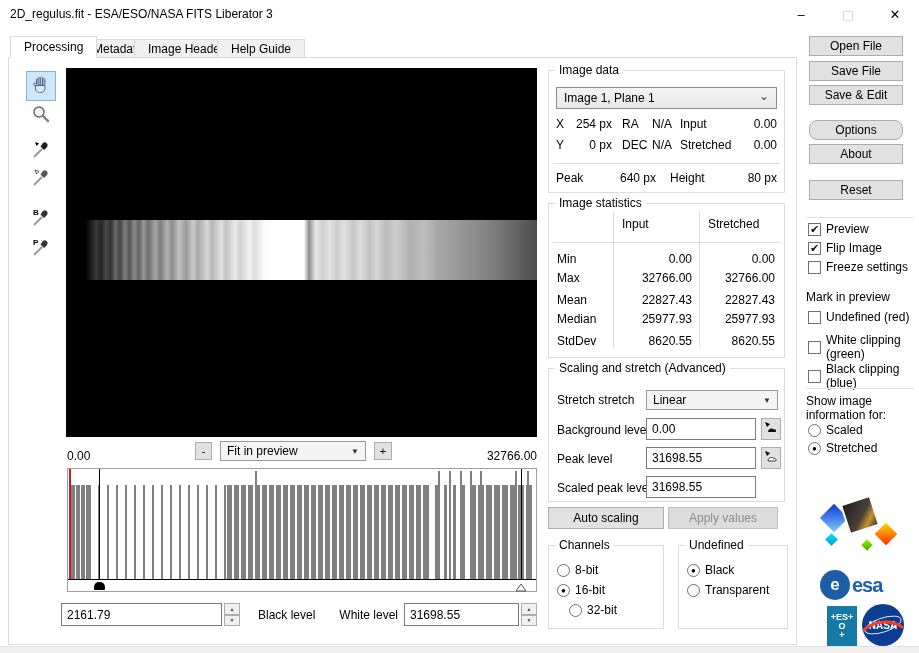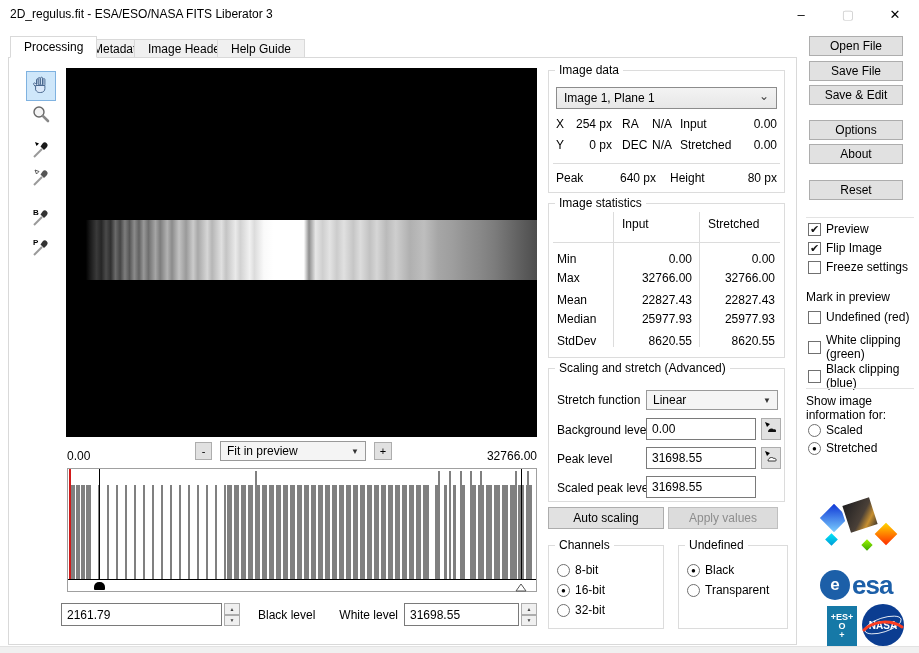--- a/index.html
+++ b/index.html
@@ -80,21 +80,21 @@
   .pickbtn{position:absolute;width:20px;height:22px;background:#e1e1e1;border:1px solid #adadad;display:flex;align-items:center;justify-content:center;z-index:5;padding:0;}
   
   .check-row,.radio-row{position:absolute;display:flex;gap:5px;z-index:5;cursor:default;}
   .cbox{width:13px;height:13px;border:1px solid #707070;background:#fff;flex:0 0 auto;display:flex;align-items:center;justify-content:center;font-size:11px;line-height:11px;color:#111;}
   .rbox{width:13px;height:13px;border:1px solid #707070;border-radius:50%;background:#fff;flex:0 0 auto;display:flex;align-items:center;justify-content:center;font-size:8px;line-height:8px;color:#000;}
   .clabel{line-height:13px;}
   .sep{position:absolute;height:1px;background:#e3e3e3;z-index:5;}
   
   .esa-wrap{display:flex;align-items:center;gap:2px;z-index:5;}
   .esa-circle{width:30px;height:30px;border-radius:50%;background:#1c5fa8;color:#fff;display:flex;align-items:center;justify-content:center;font-weight:bold;font-size:17px;}
-  .esa-text{color:#1c5fa8;font-weight:bold;font-size:26px;letter-spacing:-1px;line-height:30px;font-family:"Liberation Sans",sans-serif;}
+  .esa-text{color:#1c5fa8;font-weight:bold;font-size:20px;letter-spacing:-1px;line-height:30px;font-family:"Liberation Sans",sans-serif;}
   .eso-box{background:#1679a7;color:#fff;display:flex;flex-direction:column;align-items:center;justify-content:center;font-size:9px;line-height:9px;z-index:5;font-weight:bold;}
   .bottom-strip{left:0;top:646px;width:919px;height:7px;background:#f0f0f0;border-top:1px solid #e2e2e2;z-index:6;}
 </style>
 </head>
 <body>
 
 <div class="window">
 
   <div class="abs titlebar">
     <div class="abs title-text">2D_regulus.fit - ESA/ESO/NASA FITS Liberator 3</div>
@@ -285,21 +285,21 @@
     </div>
     <div class="statrow" style="top:130px;">
       <span class="c1">StdDev</span>
       <span class="c2">8620.55</span>
       <span class="c3">8620.55</span>
     </div>
   </div>
 
   <div class="group" style="left:548px;top:368px;width:237px;height:134px;">
     <div class="gtitle">Scaling and stretch (Advanced)</div>
-    <div class="lbl" style="left:8px;top:24px;">Stretch function</div>
+    <div class="lbl" style="left:8px;top:24px;">Stretch stretch</div>
     <div class="combo abs" style="left:97px;top:21px;width:132px;height:20px;">
       <span class="cval">Linear</span>
       <span class="carrow">▼</span>
     </div>
     <div class="lbl" style="left:8px;top:54px;">Background level</div>
     <input class="tinput" style="left: 97px; top: 49px; width: 110px; height: 22px;" value="0.00">
     <button class="pickbtn" style="left:212px;top:49px;">
       <span>
         <svg width="16" height="16" viewBox="0 0 16 16">
           <path d="M2 2 l5 2 -3 3 z" fill="#000"></path>
@@ -326,42 +326,42 @@
   <div class="group" style="left:548px;top:545px;width:116px;height:84px;">
     <div class="gtitle">Channels</div>
     <div class="radio-row" style="left:8px;top:18px;">
       <span class="rbox"></span>
       <span class="clabel">8-bit</span>
     </div>
     <div class="radio-row" style="left:8px;top:38px;">
       <span class="rbox">●</span>
       <span class="clabel">16-bit</span>
     </div>
-    <div class="radio-row" style="left:8px;top:58px;align-items:flex-end;">
+    <div class="radio-row" style="left:20px;top:58px;align-items:flex-end;">
       <span class="rbox"></span>
       <span class="clabel">32-bit</span>
     </div>
   </div>
 
   <div class="group" style="left:678px;top:545px;width:110px;height:84px;">
     <div class="gtitle">Undefined</div>
     <div class="radio-row" style="left:8px;top:18px;">
       <span class="rbox">●</span>
       <span class="clabel">Black</span>
     </div>
     <div class="radio-row" style="left:8px;top:38px;">
       <span class="rbox"></span>
       <span class="clabel">Transparent</span>
     </div>
   </div>
 
   <button class="btn" style="left:809px;top:36px;width:94px;height:20px;">Open File</button>
   <button class="btn" style="left:809px;top:61px;width:94px;height:20px;">Save File</button>
   <button class="btn" style="left:809px;top:85px;width:94px;height:20px;">Save &amp; Edit</button>
-  <button class="btn" style="left:809px;top:120px;width:94px;height:20px;">Options</button>
+  <button class="btn" style="left:809px;top:120px;width:94px;height:20px;border-radius:8px;">Options</button>
   <button class="btn" style="left:809px;top:144px;width:94px;height:20px;">About</button>
   <button class="btn" style="left:809px;top:180px;width:94px;height:20px;">Reset</button>
 
   <div class="sep" style="left:806px;top:217px;width:108px;"></div>
 
   <div class="check-row" style="left:808px;top:223px;">
     <span class="cbox">✔</span>
     <span class="clabel">Preview</span>
   </div>
   <div class="check-row" style="left:808px;top:242px;">

